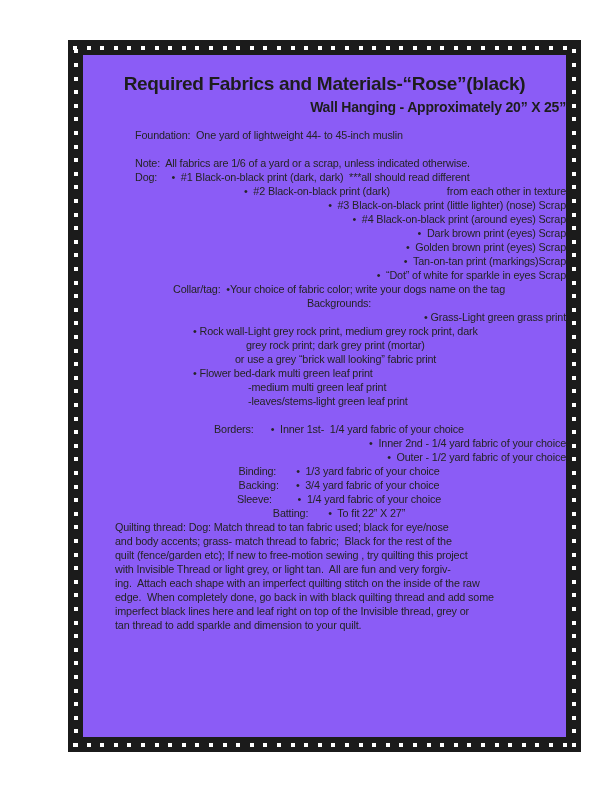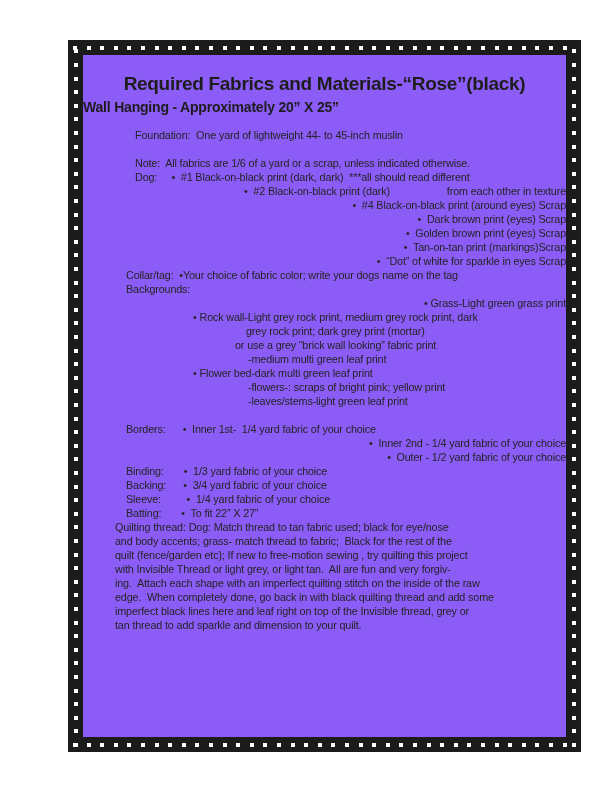--- a/index.html
+++ b/index.html
@@ -43,38 +43,38 @@
     margin-top: 16px;
     text-align: center;
     font-weight: 700;
     font-size: 19px;
     line-height: 26px;
     letter-spacing: -0.3px;
     white-space: nowrap;
     color: #1d1d1d;
   }
   .subtitle {
-    text-align: left;
+    text-align: right;
     font-weight: 700;
     font-size: 14px;
     line-height: 20px;
     letter-spacing: -0.2px;
     white-space: nowrap;
     color: #1d1d1d;
   }
   .doc-body { margin-top: 11px; }
   .line {
     height: 14px;
     line-height: 14px;
     font-size: 10.8px;
     letter-spacing: -0.15px;
     white-space: pre;
     color: #242424;
   }
-  .ind-a { margin-left: 43px; }   
+  .ind-a { margin-left: 29px; text-align: center; }   
   .ind-b { margin-left: 52px; }   
   .ind-c { margin-left: 62px; text-align: right; }   
   .ind-d { margin-left: 110px; }  
   .ind-e { margin-left: 152px; }  
   .ind-f { margin-left: 163px; }  
   .ind-g { margin-left: 165px; }  
   .ind-p { margin-left: 32px; }   
 </style>
 </head>
 <body>
@@ -88,34 +88,34 @@
   <div class="content">
     <div class="title">Required Fabrics and Materials-“Rose”(black)</div>
     <div class="subtitle">Wall Hanging - Approximately 20” X 25”</div>
 
     <div class="doc-body">
         <div class="line ind-b">Foundation:  One yard of lightweight 44- to 45-inch muslin</div>
         <div class="line ind-b"></div>
         <div class="line ind-b">Note:  All fabrics are 1/6 of a yard or a scrap, unless indicated otherwise.</div>
         <div class="line ind-b">Dog:     •  #1 Black-on-black print (dark, dark)  ***all should read different</div>
         <div class="line ind-c">•  #2 Black-on-black print (dark)                    from each other in texture</div>
+        <div class="line ind-c">•  #3 Black-on-black print (little lighter) (nose) Scrap</div>
         <div class="line ind-c">•  #4 Black-on-black print (around eyes) Scrap</div>
         <div class="line ind-c">•  Dark brown print (eyes) Scrap</div>
         <div class="line ind-c">•  Golden brown print (eyes) Scrap</div>
         <div class="line ind-c">•  Tan-on-tan print (markings)Scrap</div>
         <div class="line ind-c">•  “Dot” of white for sparkle in eyes Scrap</div>
         <div class="line ind-a">Collar/tag:  •Your choice of fabric color; write your dogs name on the tag</div>
         <div class="line ind-a">Backgrounds:</div>
         <div class="line ind-c">• Grass-Light green grass print</div>
         <div class="line ind-d">• Rock wall-Light grey rock print, medium grey rock print, dark</div>
         <div class="line ind-f">grey rock print; dark grey print (mortar)</div>
         <div class="line ind-e">or use a grey “brick wall looking” fabric print</div>
+        <div class="line ind-d">• Flower bed-dark multi green leaf print</div>
         <div class="line ind-g">-medium multi green leaf print</div>
-        <div class="line ind-d">• Flower bed-dark multi green leaf print</div>
-        <div class="line ind-g">-flowers-: scraps of bright pink; yellow print</div>
         <div class="line ind-g">-leaves/stems-light green leaf print</div>
         <div class="line ind-a"></div>
         <div class="line ind-a">Borders:      •  Inner 1st-  1/4 yard fabric of your choice</div>
         <div class="line ind-c">•  Inner 2nd - 1/4 yard fabric of your choice</div>
         <div class="line ind-c">•  Outer - 1/2 yard fabric of your choice</div>
         <div class="line ind-a">Binding:       •  1/3 yard fabric of your choice</div>
         <div class="line ind-a">Backing:      •  3/4 yard fabric of your choice</div>
         <div class="line ind-a">Sleeve:         •  1/4 yard fabric of your choice</div>
         <div class="line ind-a">Batting:       •  To fit 22” X 27”</div>
         <div class="line ind-p">Quilting thread: Dog: Match thread to tan fabric used; black for eye/nose</div>

